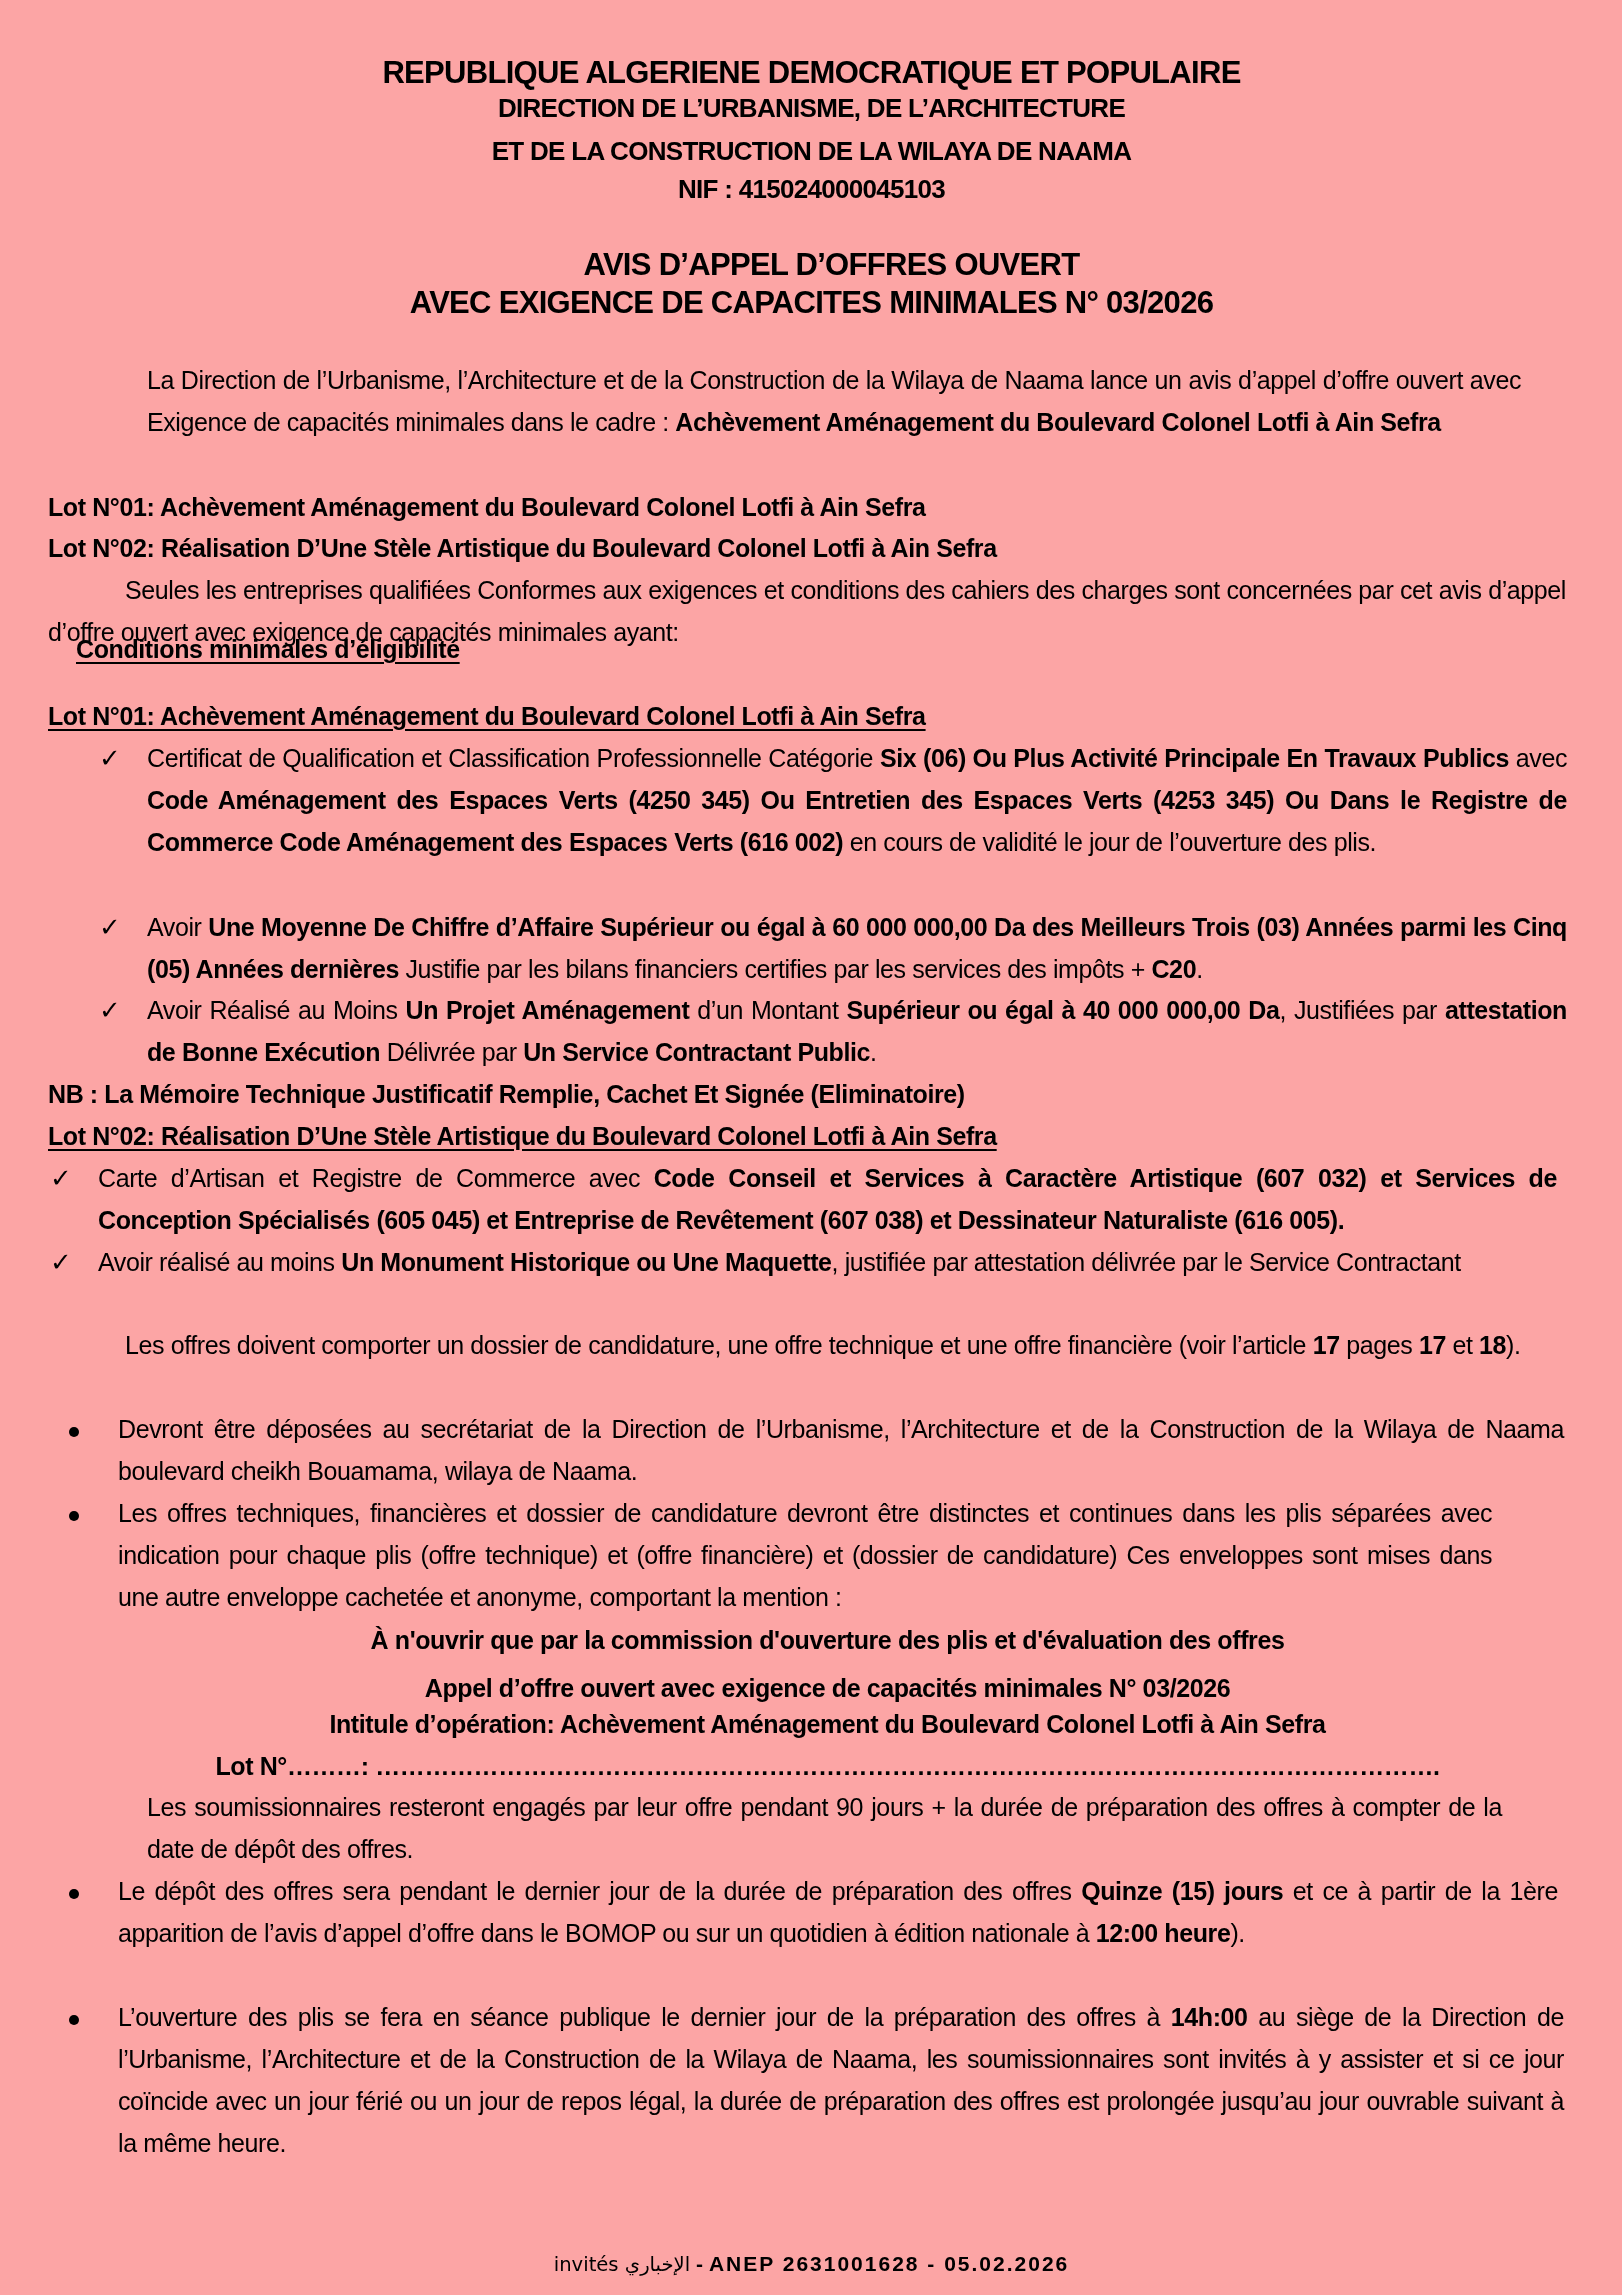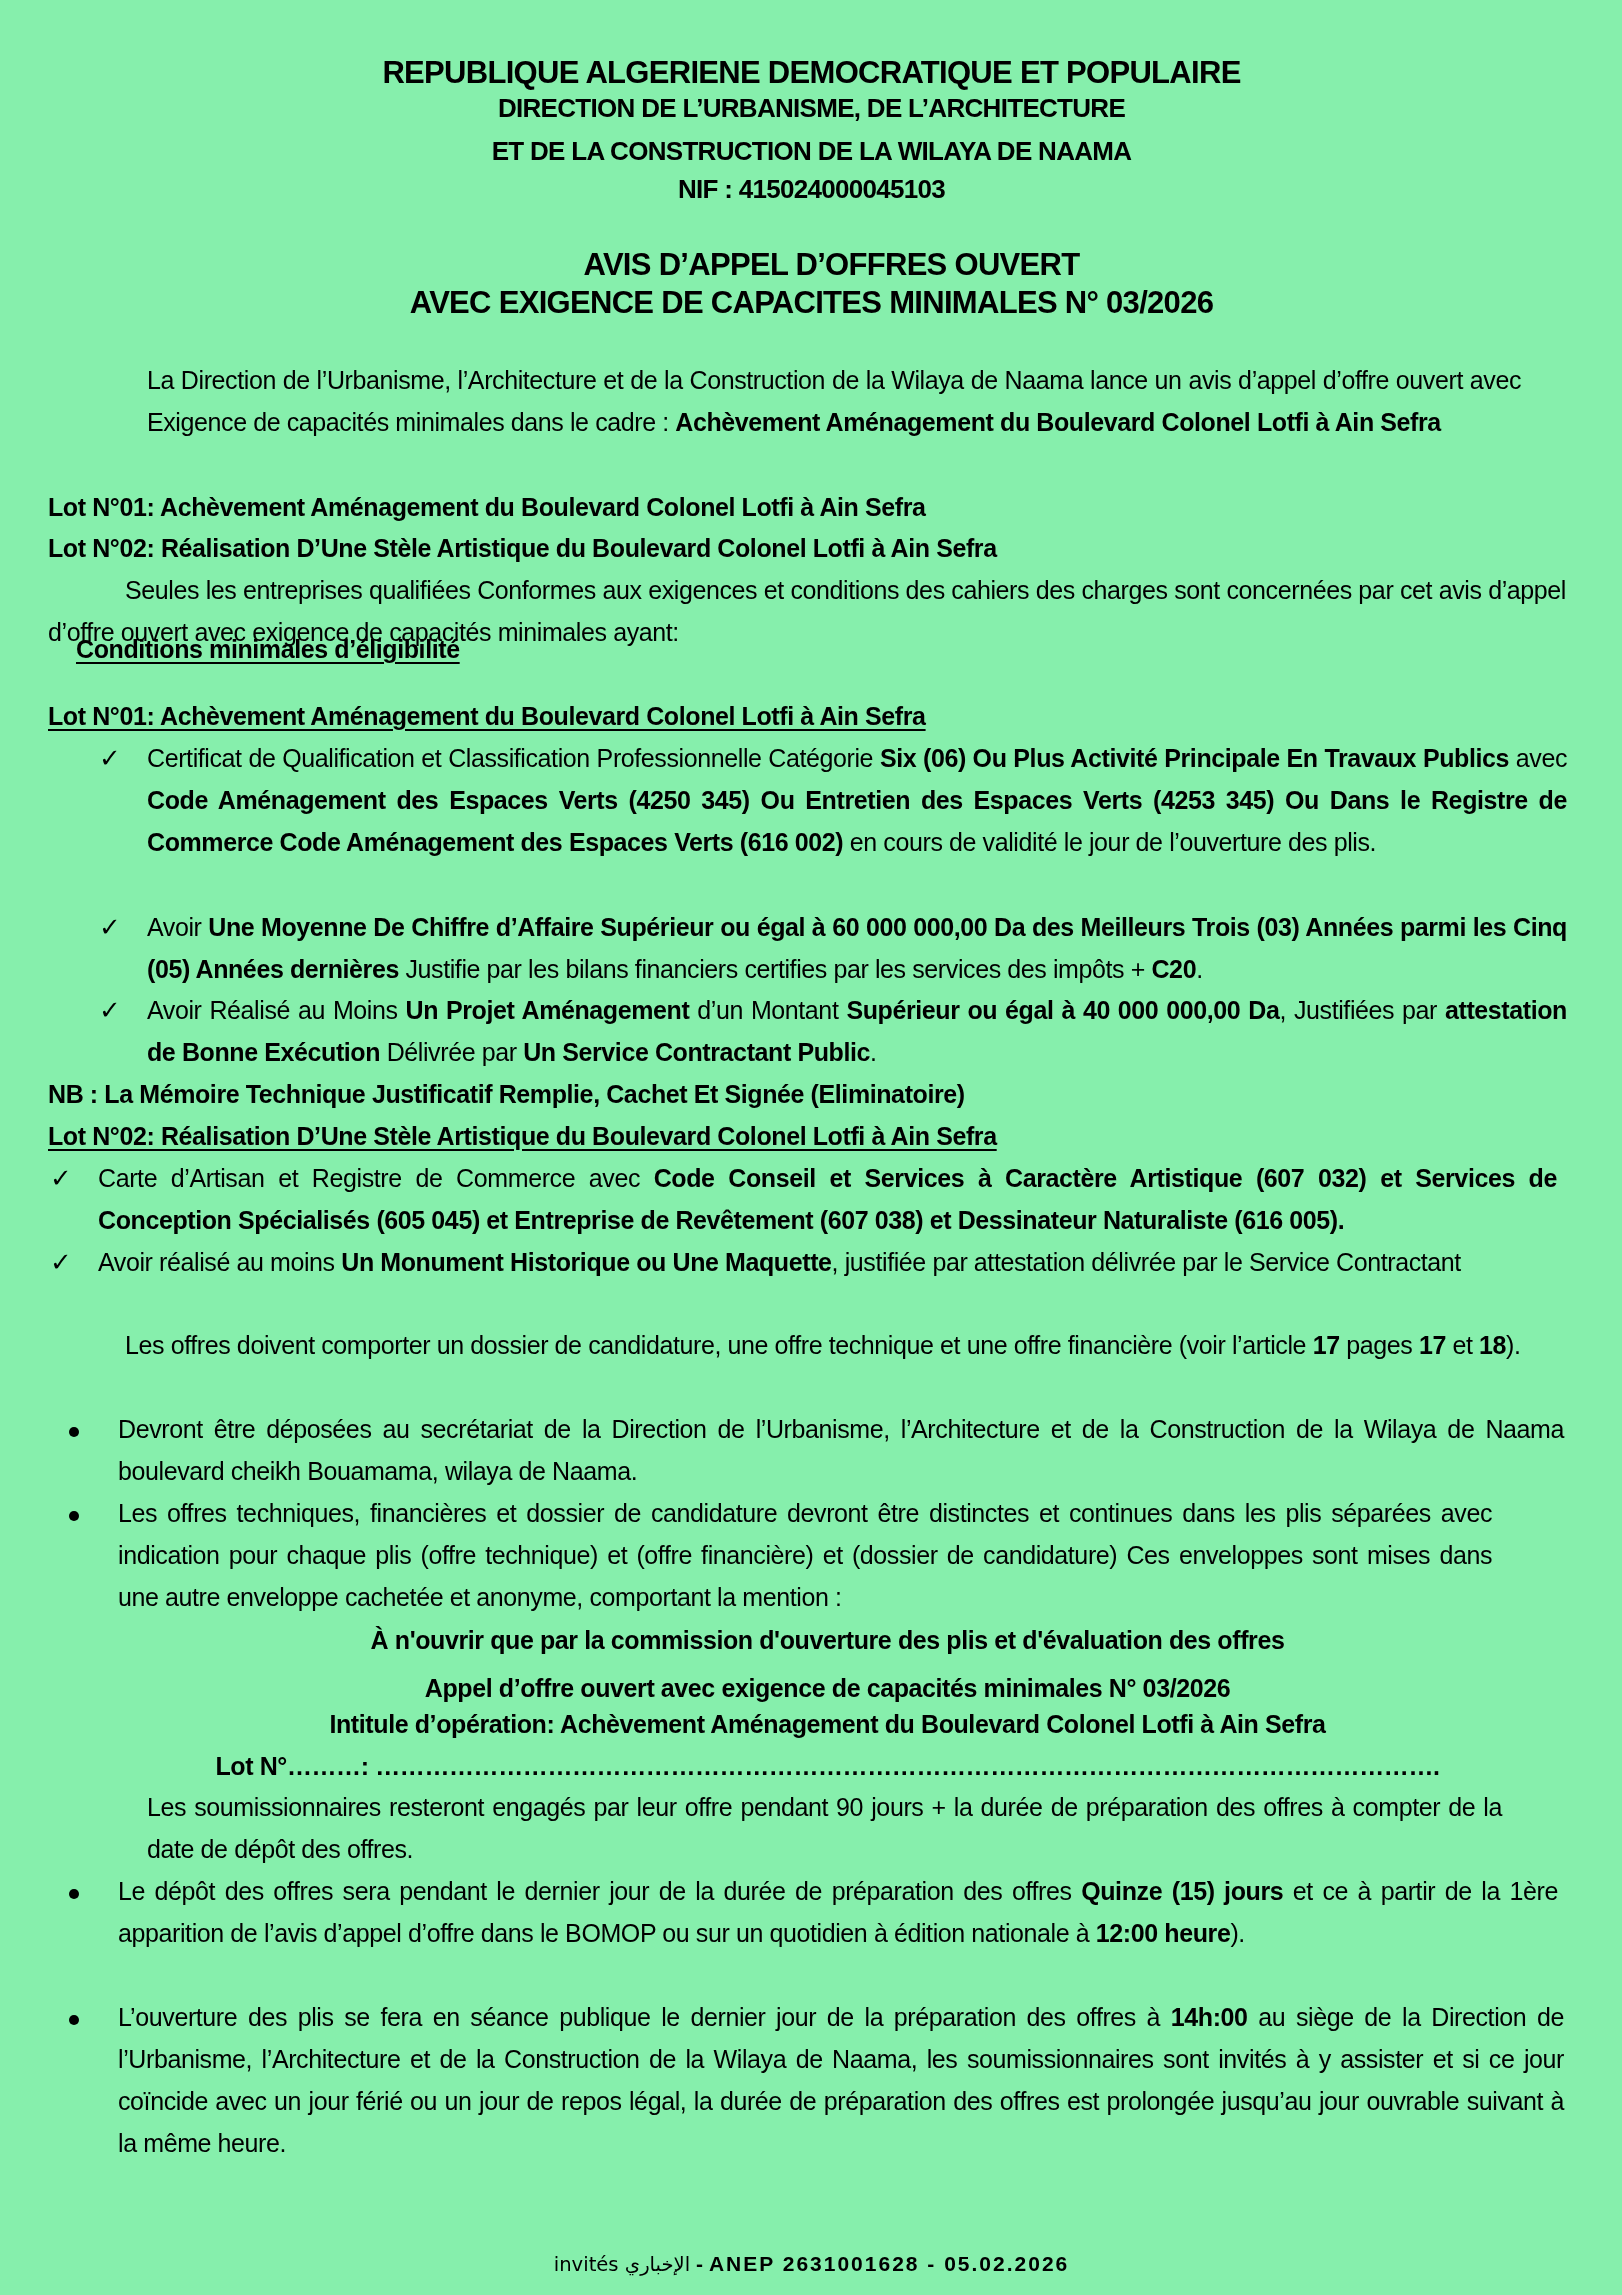--- a/index.html
+++ b/index.html
@@ -1,18 +1,18 @@
 <!DOCTYPE html>
 <html style="font-size:10.5px"><head>
 <meta charset="utf-8">
 <style>
   html, body { margin: 0; padding: 0; background: #ffffff; }
   body { width: 1623px; height: 2295px; position: relative; overflow: hidden;
          font-family: "Liberation Sans", sans-serif; color: #000; }
-  .page { position: absolute; left: 0; top: 0; width: 1623px; height: 2295px; background: #86efac; }
+  .page { position: absolute; left: 0; top: 0; width: 1623px; height: 2295px; background: #fca5a5; }
   .hdr { position: absolute; left: 0; width: 1623px; text-align: center; font-weight: bold;
          letter-spacing: -0.7px; white-space: nowrap; }
   .h1 { font-size: 31px; }
   .h2 { font-size: 26px; }
   .h3 { font-size: 31px; }
   .line { position: absolute; font-size: 25px; line-height: 42px; white-space: nowrap; letter-spacing: -0.4px; }
   .b { font-weight: bold; }
   .u { text-decoration: underline; text-decoration-thickness: 2px; text-underline-offset: 3.9px; }
   .mark { position: absolute; font-size: 26px; line-height: 42px; }
   .bullet { position: absolute; width: 9.8px; height: 9.8px; border-radius: 50%; background: #000; }

